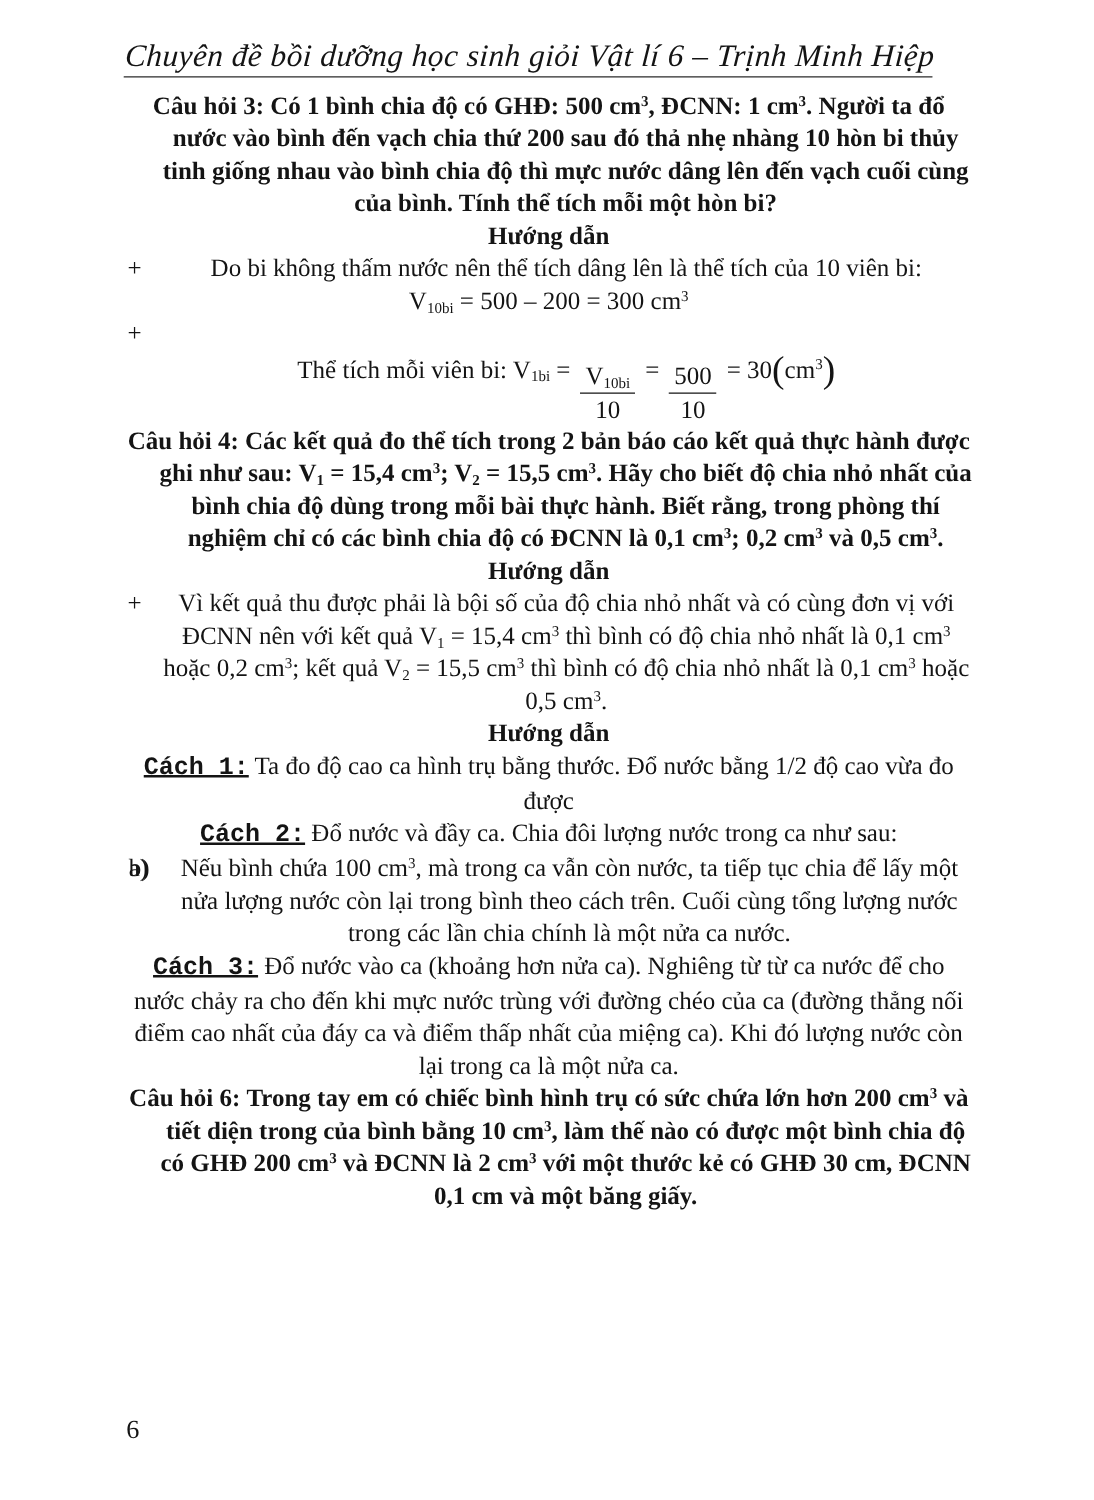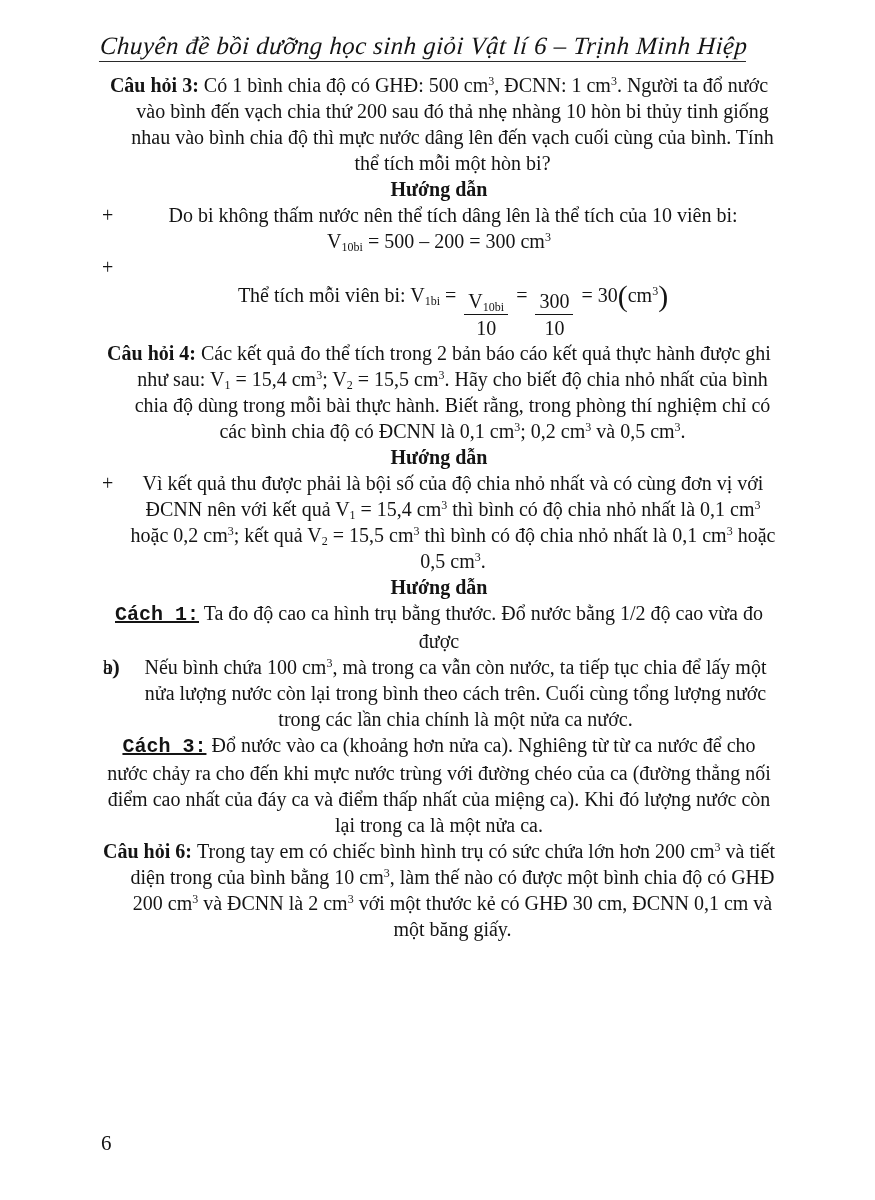--- a/index.html
+++ b/index.html
@@ -23,21 +23,21 @@
     border-bottom:1.4px solid #2a2a2a;
     transform:skewX(-4deg);
   }
   .content{
     position:absolute;
     top:72px;left:100px;width:678px;
     line-height:26px;
     text-align:justify;
   }
   .content p{margin:0;text-align:center;}
-  .q{padding-left:27px;text-indent:-27px;margin-top:3px;}
+  .q{padding-left:27px;text-indent:-27px;margin-top:3px;font-weight:bold;}
   .hd{text-align:center;font-weight:bold;margin:3px 0;}
   .bullet{position:relative;padding-left:28px;margin-top:1px;}
   .bullet > .marker{position:absolute;left:2px;top:0;text-indent:0;}
   .eq{margin-left:25px;}
   .li{position:relative;padding-left:33px;margin-top:1px;}
   .li > .marker{position:absolute;left:3px;top:0;}
   .c{margin-left:27px;}
   b.u{text-decoration:underline;font-family:Liberation Mono, monospace;}
   sup{font-size:0.6em;line-height:0;vertical-align:0.55em;}
   sub{font-size:0.6em;line-height:0;vertical-align:-0.25em;}
@@ -59,33 +59,34 @@
   <div class="content">
 
     <p class="q"><b>Câu hỏi 3: </b> Có 1 bình chia độ có GHĐ: 500 cm<sup>3</sup>, ĐCNN: 1 cm<sup>3</sup>. Người ta đổ nước vào bình đến vạch chia thứ 200 sau đó thả nhẹ nhàng 10 hòn bi thủy tinh giống nhau vào bình chia độ thì mực nước dâng lên đến vạch cuối cùng của bình. Tính thể tích mỗi một hòn bi?</p>
 
     <p class="hd">Hướng dẫn</p>
 
     <p class="bullet"><span class="marker">+</span><span>Do bi không thấm nước nên thể tích dâng lên là thể tích của 10 viên bi:</span></p>
 
     <p class="eq">V<sub>10bi</sub> = 500 – 200 = 300 cm<sup>3</sup></p>
 
-    <p class="bullet"><span class="marker">+</span><span>Thể tích mỗi viên bi:  V<sub>1bi</sub> = <span class="frac"><span class="fn">V<sub>10bi</sub></span><span class="fd">10</span></span> = <span class="frac"><span class="fn">300</span><span class="fd">10</span></span> = 30<span class="bigp">(</span>cm<sup>3</sup><span class="bigp">)</span></span></p>
+    <p class="bullet"><span class="marker">+</span><span>Thể tích mỗi viên bi:  V<sub>1bi</sub> = <span class="frac"><span class="fn">V<sub>10bi</sub></span><span class="fd">10</span></span> = <span class="frac"><span class="fn">500</span><span class="fd">10</span></span> = 30<span class="bigp">(</span>cm<sup>3</sup><span class="bigp">)</span></span></p>
 
     <p class="q"><b>Câu hỏi 4: </b>Các kết quả đo thể tích trong 2 bản báo cáo kết quả thực hành được ghi như sau: V<sub>1</sub> = 15,4 cm<sup>3</sup>; V<sub>2</sub> = 15,5 cm<sup>3</sup>. Hãy cho biết độ chia nhỏ nhất của bình chia độ dùng trong mỗi bài thực hành. Biết rằng, trong phòng thí nghiệm chỉ có các bình chia độ có ĐCNN là 0,1 cm<sup>3</sup>; 0,2 cm<sup>3</sup> và 0,5 cm<sup>3</sup>.</p>
 
     <p class="hd">Hướng dẫn</p>
 
     <p class="bullet"><span class="marker">+</span><span>Vì kết quả thu được phải là bội số của độ chia nhỏ nhất và có cùng đơn vị với ĐCNN nên với kết quả V<sub>1</sub> = 15,4 cm<sup>3</sup> thì bình có độ chia nhỏ nhất là 0,1 cm<sup>3</sup> hoặc 0,2 cm<sup>3</sup>; kết quả V<sub>2</sub> = 15,5 cm<sup>3</sup> thì bình có độ chia nhỏ nhất là 0,1 cm<sup>3</sup> hoặc 0,5 cm<sup>3</sup>.</span></p>
 
 
     <p class="hd">Hướng dẫn</p>
 
     <p class="c"><b class="u">Cách 1:</b> Ta đo độ cao ca hình trụ bằng thước. Đổ nước bằng 1/2 độ cao vừa đo được</p>
 
+    <p class="c"><b class="u">Cách 2:</b> Đổ nước và đầy ca. Chia đôi lượng nước trong ca như sau:</p>
 
     <p class="li"><span class="marker">a)</span></p>
 
     <p class="li"><span class="marker">b)</span><span>Nếu bình chứa 100 cm<sup>3</sup>, mà trong ca vẫn còn nước, ta tiếp tục chia để lấy một nửa lượng nước còn lại trong bình theo cách trên. Cuối cùng tổng lượng nước trong các lần chia chính là một nửa ca nước.</span></p>
 
     <p class="c"><b class="u">Cách 3:</b> Đổ nước vào ca (khoảng hơn nửa ca). Nghiêng từ từ ca nước để cho nước chảy ra cho đến khi mực nước trùng với đường chéo của ca (đường thẳng nối điểm cao nhất của đáy ca và điểm thấp nhất của miệng ca). Khi đó lượng nước còn lại trong ca là một nửa ca.</p>
 
     <p class="q"><b>Câu hỏi 6: </b>Trong tay em có chiếc bình hình trụ có sức chứa lớn hơn 200 cm<sup>3</sup> và tiết diện trong của bình bằng 10 cm<sup>3</sup>, làm thế nào có được một bình chia độ có GHĐ 200 cm<sup>3</sup> và ĐCNN là 2 cm<sup>3</sup> với một thước kẻ có GHĐ 30 cm, ĐCNN 0,1 cm và một băng giấy.</p>
 
   </div>

